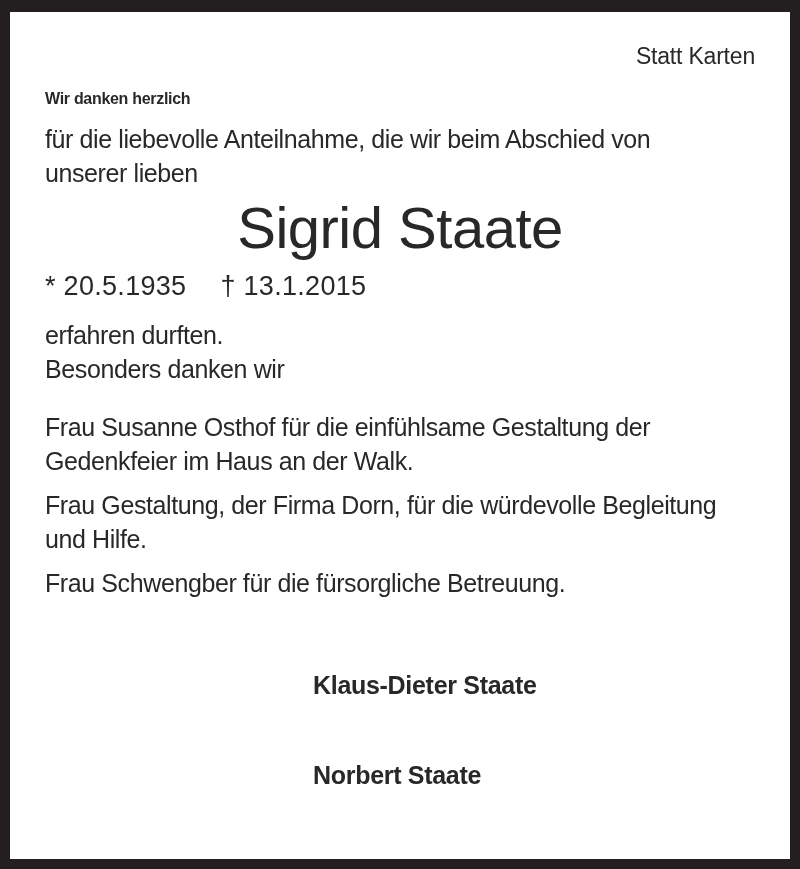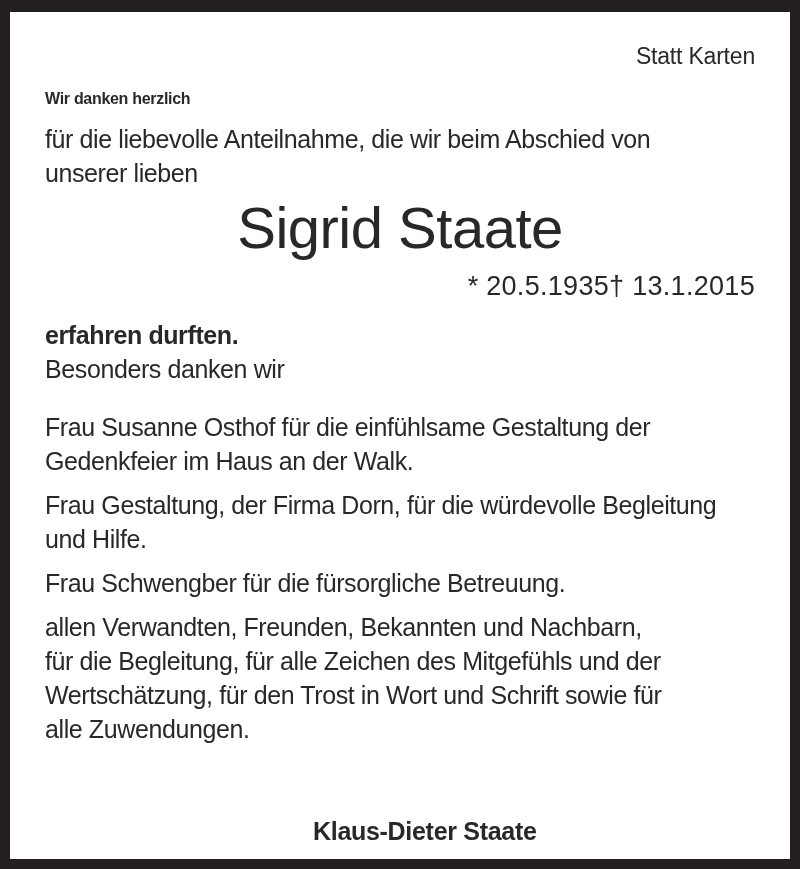--- a/index.html
+++ b/index.html
@@ -52,27 +52,28 @@
     font-size: 58px;
     line-height: 64px;
     font-weight: 400;
     letter-spacing: -0.5px;
     text-align: center;
     white-space: pre;
   }
   .dates {
     margin-top: 10px;
     display: flex;
-    justify-content: flex-end;
+    justify-content: flex-start;
+    gap: 34px;
     font-size: 27px;
     line-height: 32px;
     letter-spacing: 0.3px;
     white-space: pre;
   }
-  .after-name { margin-top: 16px; font-weight: bold; }
+  .after-name { margin-top: 16px; }
   .para-0 { }
   .para-1 { margin-top: 24px; }
   .para-2 { margin-top: 10px; }
   .para-3 { margin-top: 10px; }
   .para-4 { margin-top: 10px; }
   .signatures {
     margin-top: 10px;
     margin-left: 268px;
     font-size: 25px;
     line-height: 30px;
@@ -104,24 +105,20 @@
   <div class="body para-0">Besonders danken wir</div>
 
   <div class="body para-1">Frau Susanne Osthof für die einfühlsame Gestaltung der
 Gedenkfeier im Haus an der Walk.</div>
 
   <div class="body para-2">Frau Gestaltung, der Firma Dorn, für die würdevolle Begleitung
 und Hilfe.</div>
 
   <div class="body para-3">Frau Schwengber für die fürsorgliche Betreuung.</div>
 
-  <div class="body para-4">allen Verwandten, Freunden, Bekannten und Nachbarn,
-für die Begleitung, für alle Zeichen des Mitgefühls und der
-Wertschätzung, für den Trost in Wort und Schrift sowie für
-alle Zuwendungen.</div>
 
   <div class="signatures">
     <div>Klaus-Dieter Staate</div>
     <div>Norbert Staate</div>
     
   </div>
 
 </div>
 
 </body></html>

